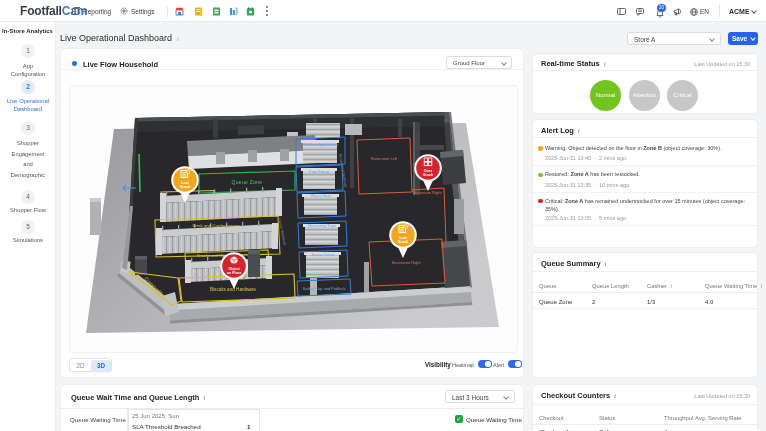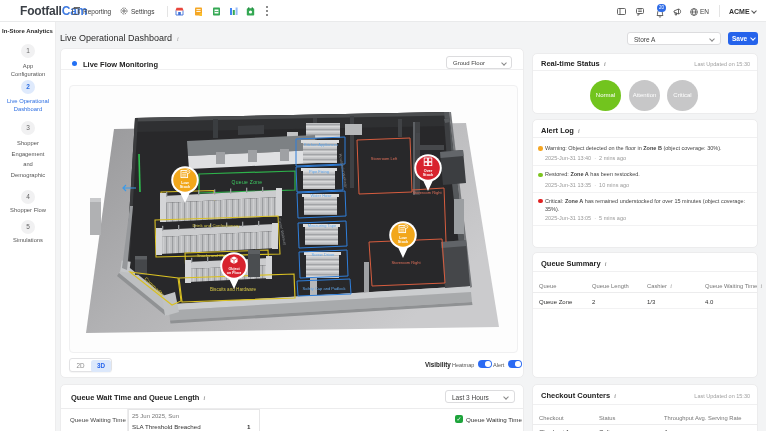--- a/index.html
+++ b/index.html
@@ -116,21 +116,21 @@
     <span class="caret" style="right:6px;top:4px;"></span>
   </div>
 <div class="abs" style="left:728px;top:32px;width:30px;height:13px;background:#2563eb;border-radius:3px;">
     <span style="position:absolute;left:4px;top:3px;font-size:6.5px;color:#fff;font-weight:bold;">Save</span>
     <span class="caret" style="right:3px;top:4px;border-color:#fff;"></span>
   </div>
 
 <div class="card" style="left:60px;top:48px;width:464px;height:330px;">
   <div class="abs" style="left:0;top:0;width:100%;height:21px;border-bottom:1px solid #f0f0f1;"></div>
   <div class="abs" style="left:11px;top:12px;width:5px;height:5px;border-radius:50%;background:#2270f4;"></div>
-  <div class="ctitle abs" style="left:22px;top:11px;">Live Flow Monitoring</div>
+  <div class="ctitle abs" style="left:22px;top:11px;">Live Flow Household</div>
   <div class="sel" style="left:385px;top:7px;width:66px;height:13px;">
       <span style="position:absolute;left:6px;top:3px;font-size:6px;">Groud Floor</span>
       <span class="caret" style="right:5px;top:4px;"></span>
     </div>
 
   <div class="abs" style="left:8px;top:36px;width:449px;height:268px;border:1px solid #f0f0f1;border-radius:4px;background:#fdfdfd;overflow:hidden;" id="floorwrap">
     <svg width="449" height="268" viewBox="0 0 449 268">
       <defs>
         <linearGradient id="slab" x1="0" y1="0" x2="1" y2="0.55">
           <stop offset="0" stop-color="#98989a"></stop>

